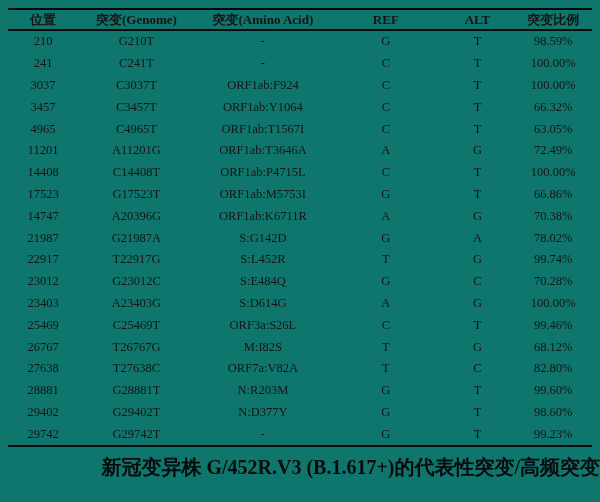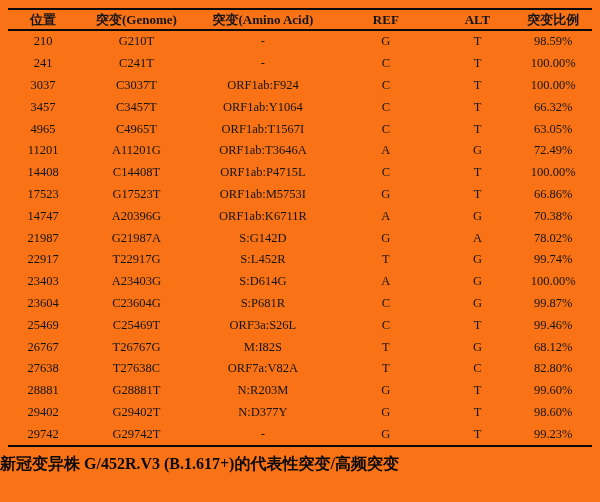--- a/index.html
+++ b/index.html
@@ -3,21 +3,21 @@
 <meta charset="utf-8">
 <style>
   html, body {
     margin: 0;
     padding: 0;
     background: #ffffff;
   }
   .page {
     width: 600px;
     height: 502px;
-    background: #f97316;
+    background: #0f766e;
     font-family: "Liberation Serif", "DejaVu Serif", serif;
     color: #141414;
     overflow: hidden;
     box-sizing: border-box;
   }
   table.mut-table {
     width: 584px;
     margin: 8px auto 0 auto;
     border-collapse: collapse;
     table-layout: fixed;
@@ -43,23 +43,23 @@
   table.mut-table tbody td {
     font-size: 12.5px;
     text-align: center;
     vertical-align: middle;
     height: 21.8px;
     padding: 0;
     white-space: nowrap;
   }
   .caption {
     margin-top: 7px;
-    text-align: left;
+    text-align: right;
     font-weight: bold;
-    font-size: 16px;
+    font-size: 20px;
     color: #0a0a0a;
     white-space: nowrap;
   }
 </style>
 </head>
 <body>
 
 <div class="page">
   <table class="mut-table">
     <thead>
@@ -155,34 +155,34 @@
         </tr>
         <tr>
           <td>22917</td>
           <td>T22917G</td>
           <td>S:L452R</td>
           <td>T</td>
           <td>G</td>
           <td>99.74%</td>
         </tr>
         <tr>
+          <td>23012</td>
+          <td>G23012C</td>
+          <td>S:E484Q</td>
+          <td>G</td>
+          <td>C</td>
+          <td>70.28%</td>
+        </tr>
+        <tr>
           <td>23403</td>
           <td>A23403G</td>
           <td>S:D614G</td>
           <td>A</td>
           <td>G</td>
           <td>100.00%</td>
-        </tr>
-        <tr>
-          <td>23604</td>
-          <td>C23604G</td>
-          <td>S:P681R</td>
-          <td>C</td>
-          <td>G</td>
-          <td>99.87%</td>
         </tr>
         <tr>
           <td>25469</td>
           <td>C25469T</td>
           <td>ORF3a:S26L</td>
           <td>C</td>
           <td>T</td>
           <td>99.46%</td>
         </tr>
         <tr>

